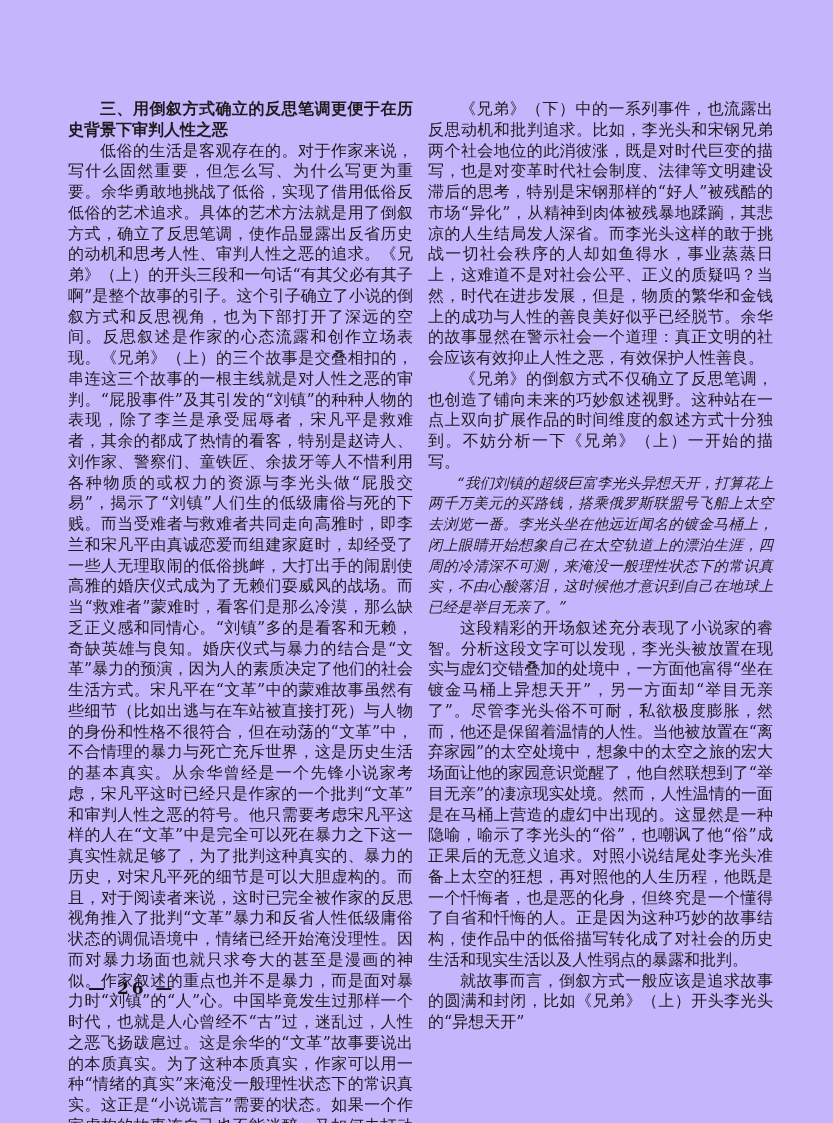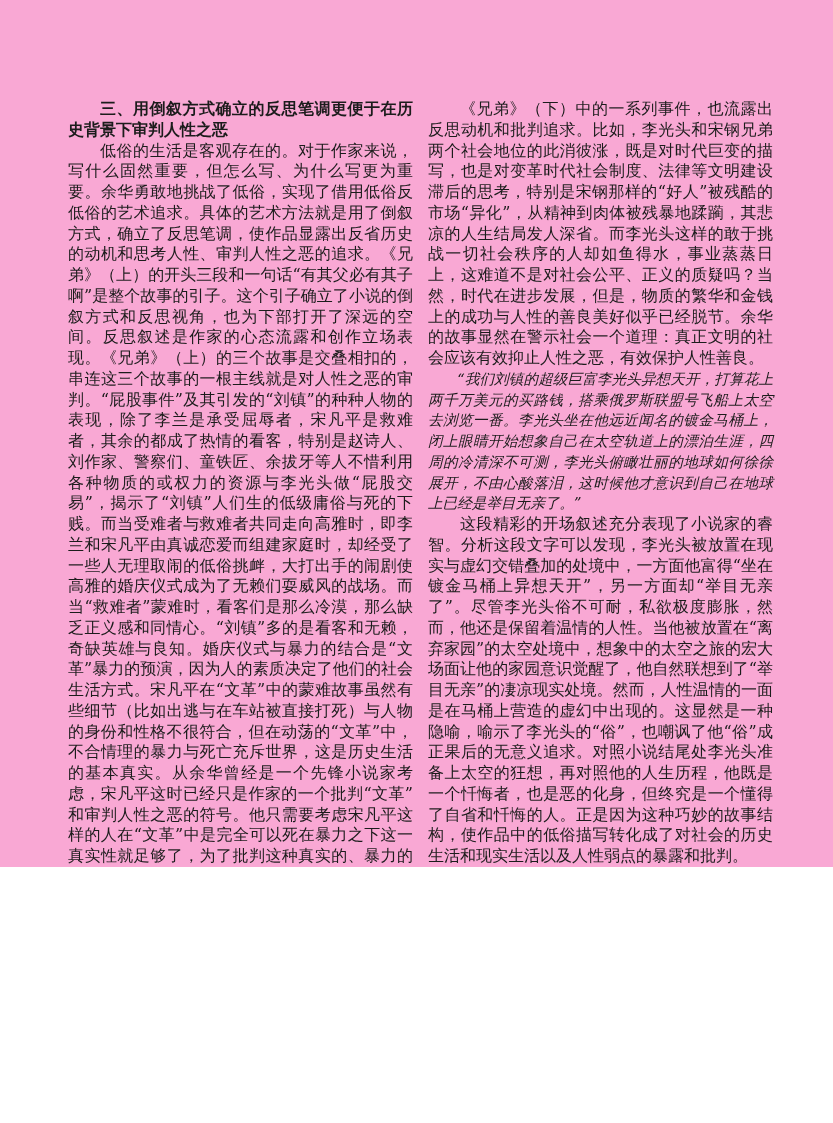--- a/index.html
+++ b/index.html
@@ -3,22 +3,22 @@
 <meta charset="utf-8">
 <style>
   html, body {
     margin: 0;
     padding: 0;
     background: #ffffff;
   }
   .page {
     position: relative;
     width: 833px;
-    height: 867px;
-    background: #f9a8d4;
+    height: 1123px;
+    background: #c4b5fd;
     overflow: hidden;
     font-family: "DejaVu Serif", "Liberation Serif", serif;
     color: #1c1c1c;
   }
   .col {
     position: absolute;
     top: 99px;
     width: 345px;
     font-size: 16px;
     line-height: 20.75px;
@@ -62,20 +62,21 @@
 
 <div class="page">
 
   <div class="col col-left">
     <p class="heading">三、用倒叙方式确立的反思笔调更便于在历史背景下审判人性之恶</p>
     <p>低俗的生活是客观存在的。对于作家来说，写什么固然重要，但怎么写、为什么写更为重要。余华勇敢地挑战了低俗，实现了借用低俗反低俗的艺术追求。具体的艺术方法就是用了倒叙方式，确立了反思笔调，使作品显露出反省历史的动机和思考人性、审判人性之恶的追求。《兄弟》（上）的开头三段和一句话“有其父必有其子啊”是整个故事的引子。这个引子确立了小说的倒叙方式和反思视角，也为下部打开了深远的空间。反思叙述是作家的心态流露和创作立场表现。《兄弟》（上）的三个故事是交叠相扣的，串连这三个故事的一根主线就是对人性之恶的审判。“屁股事件”及其引发的“刘镇”的种种人物的表现，除了李兰是承受屈辱者，宋凡平是救难者，其余的都成了热情的看客，特别是赵诗人、刘作家、警察们、童铁匠、余拔牙等人不惜利用各种物质的或权力的资源与李光头做“屁股交易”，揭示了“刘镇”人们生的低级庸俗与死的下贱。而当受难者与救难者共同走向高雅时，即李兰和宋凡平由真诚恋爱而组建家庭时，却经受了一些人无理取闹的低俗挑衅，大打出手的闹剧使高雅的婚庆仪式成为了无赖们耍威风的战场。而当“救难者”蒙难时，看客们是那么冷漠，那么缺乏正义感和同情心。“刘镇”多的是看客和无赖，奇缺英雄与良知。婚庆仪式与暴力的结合是“文革”暴力的预演，因为人的素质决定了他们的社会生活方式。宋凡平在“文革”中的蒙难故事虽然有些细节（比如出逃与在车站被直接打死）与人物的身份和性格不很符合，但在动荡的“文革”中，不合情理的暴力与死亡充斥世界，这是历史生活的基本真实。从余华曾经是一个先锋小说家考虑，宋凡平这时已经只是作家的一个批判“文革”和审判人性之恶的符号。他只需要考虑宋凡平这样的人在“文革”中是完全可以死在暴力之下这一真实性就足够了，为了批判这种真实的、暴力的历史，对宋凡平死的细节是可以大胆虚构的。而且，对于阅读者来说，这时已完全被作家的反思视角推入了批判“文革”暴力和反省人性低级庸俗状态的调侃语境中，情绪已经开始淹没理性。因而对暴力场面也就只求夸大的甚至是漫画的神似。作家叙述的重点也并不是暴力，而是面对暴力时“刘镇”的“人”心。中国毕竟发生过那样一个时代，也就是人心曾经不“古”过，迷乱过，人性之恶飞扬跋扈过。这是余华的“文革”故事要说出的本质真实。为了这种本质真实，作家可以用一种“情绪的真实”来淹没一般理性状态下的常识真实。这正是“小说谎言”需要的状态。如果一个作家虚构的故事连自己也不能迷醉，又如何去打动别人呢？在</p>
   </div>
 
   <div class="col col-right">
     <p>《兄弟》（下）中的一系列事件，也流露出反思动机和批判追求。比如，李光头和宋钢兄弟两个社会地位的此消彼涨，既是对时代巨变的描写，也是对变革时代社会制度、法律等文明建设滞后的思考，特别是宋钢那样的“好人”被残酷的市场“异化”，从精神到肉体被残暴地蹂躏，其悲凉的人生结局发人深省。而李光头这样的敢于挑战一切社会秩序的人却如鱼得水，事业蒸蒸日上，这难道不是对社会公平、正义的质疑吗？当然，时代在进步发展，但是，物质的繁华和金钱上的成功与人性的善良美好似乎已经脱节。余华的故事显然在警示社会一个道理：真正文明的社会应该有效抑止人性之恶，有效保护人性善良。</p>
-    <p class="quote">“我们刘镇的超级巨富李光头异想天开，打算花上两千万美元的买路钱，搭乘俄罗斯联盟号飞船上太空去浏览一番。李光头坐在他远近闻名的镀金马桶上，闭上眼睛开始想象自己在太空轨道上的漂泊生涯，四周的冷清深不可测，李光头俯瞰壮丽的地球如何徐徐展开，不由心酸落泪，这时候他才意识到自己在地球上已经是举目无亲了。”</p>
+    <p>《兄弟》的倒叙方式不仅确立了反思笔调，也创造了铺向未来的巧妙叙述视野。这种站在一点上双向扩展作品的时间维度的叙述方式十分独到。不妨分析一下《兄弟》（上）一开始的描写。</p>
+    <p class="quote">“我们刘镇的超级巨富李光头异想天开，打算花上两千万美元的买路钱，搭乘俄罗斯联盟号飞船上太空去浏览一番。李光头坐在他远近闻名的镀金马桶上，闭上眼睛开始想象自己在太空轨道上的漂泊生涯，四周的冷清深不可测，来淹没一般理性状态下的常识真实，不由心酸落泪，这时候他才意识到自己在地球上已经是举目无亲了。”</p>
     <p>这段精彩的开场叙述充分表现了小说家的睿智。分析这段文字可以发现，李光头被放置在现实与虚幻交错叠加的处境中，一方面他富得“坐在镀金马桶上异想天开”，另一方面却“举目无亲了”。尽管李光头俗不可耐，私欲极度膨胀，然而，他还是保留着温情的人性。当他被放置在“离弃家园”的太空处境中，想象中的太空之旅的宏大场面让他的家园意识觉醒了，他自然联想到了“举目无亲”的凄凉现实处境。然而，人性温情的一面是在马桶上营造的虚幻中出现的。这显然是一种隐喻，喻示了李光头的“俗”，也嘲讽了他“俗”成正果后的无意义追求。对照小说结尾处李光头准备上太空的狂想，再对照他的人生历程，他既是一个忏悔者，也是恶的化身，但终究是一个懂得了自省和忏悔的人。正是因为这种巧妙的故事结构，使作品中的低俗描写转化成了对社会的历史生活和现实生活以及人性弱点的暴露和批判。</p>
     <p>就故事而言，倒叙方式一般应该是追求故事的圆满和封闭，比如《兄弟》（上）开头李光头的“异想天开”</p>
   </div>
 
   <div class="page-number">— 26 —</div>
 
 </div>
 
 </body></html>

